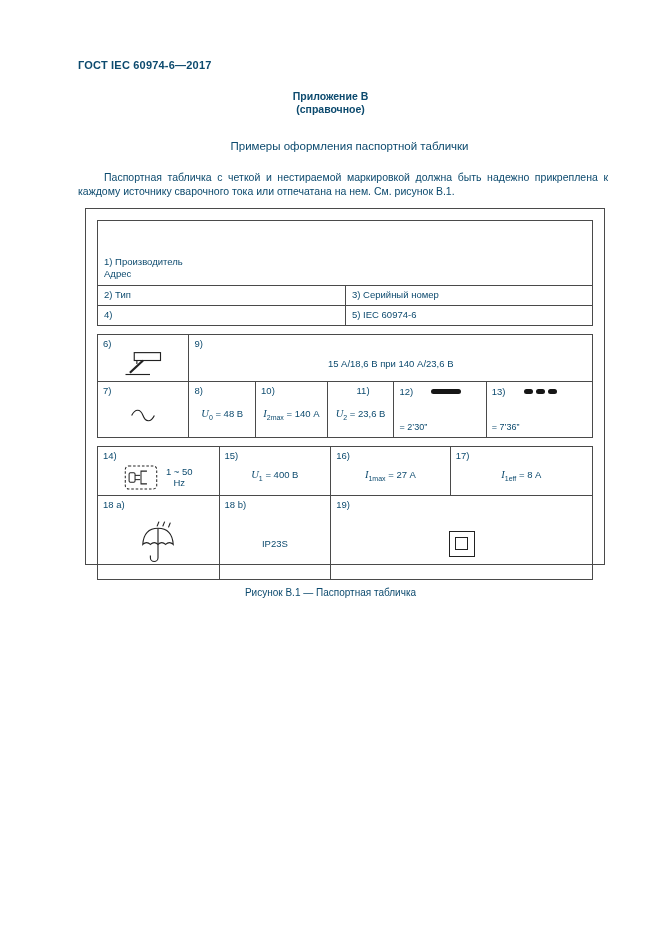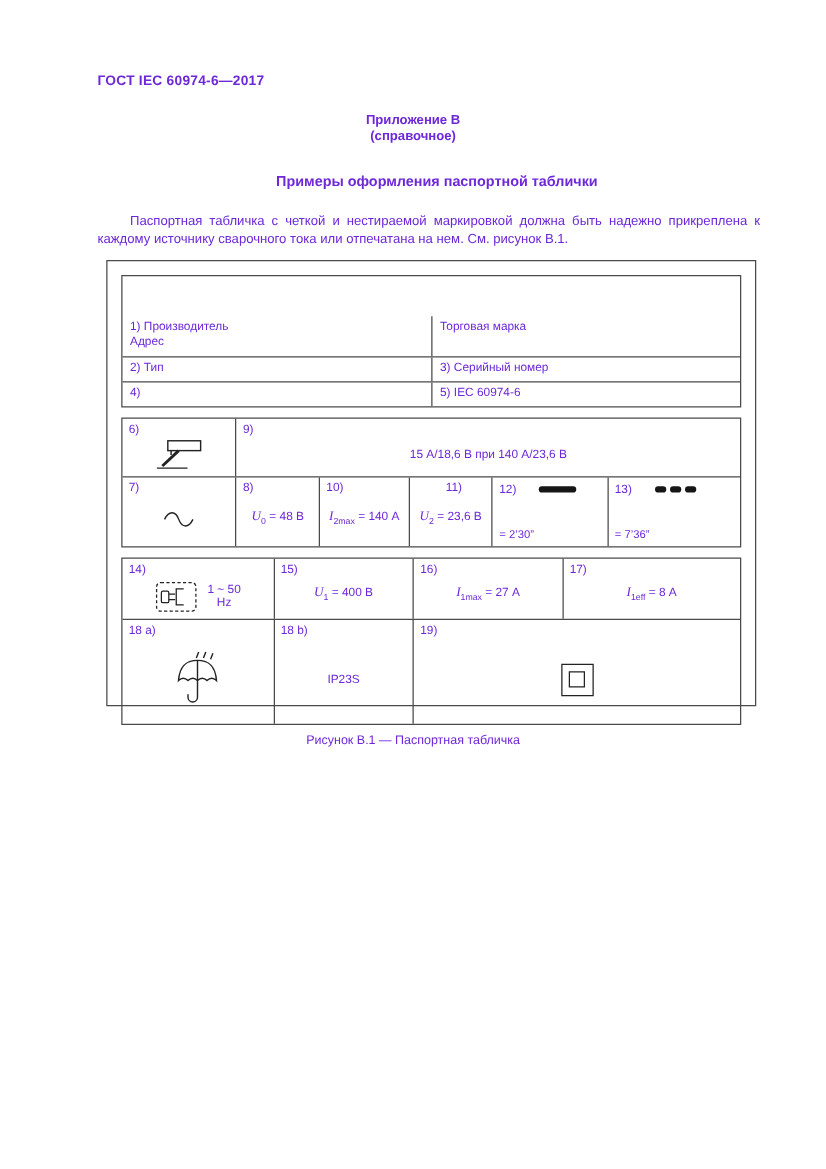--- a/index.html
+++ b/index.html
@@ -1,23 +1,23 @@
 <!DOCTYPE html>
 <html><head>
 <meta charset="utf-8">
 <style>
   * { margin:0; padding:0; box-sizing:border-box; }
   html,body { background:#ffffff; }
   .sheet {
     position:relative; width:661px; height:691px; background:#ffffff;
-    font-family:"Liberation Sans", sans-serif; color:#6d28d9; overflow:hidden;
+    font-family:"Liberation Sans", sans-serif; color:#0c4a6e; overflow:hidden;
   }
   .doc-header { position:absolute; left:78px; top:59px; font-size:11px; font-weight:700; letter-spacing:.2px; }
   .annex { position:absolute; left:0; right:0; top:90px; text-align:center; font-size:10.5px; font-weight:700; line-height:13px; }
-  .page-title { position:absolute; left:0; right:0; top:140px; text-align:center; font-size:11.5px; font-weight:700;margin-left:38px; }
+  .page-title { position:absolute; left:0; right:0; top:140px; text-align:center; font-size:11.5px; font-weight:400;margin-left:38px; }
   .intro { position:absolute; left:78px; width:530px; top:171px; font-size:10.5px; line-height:13.5px; text-align:justify; text-indent:26px; }
   .plate { position:absolute; left:85px; top:208px; width:520px; height:357px; border:1px solid #4a4a4a; padding:11px 11px 10px 11px; background:#fff; }
   .sec { border:1px solid #4a4a4a; }
   .sec + .sec { margin-top:8px; }
   .row { display:flex; }
   .row + .row { border-top:1px solid #4a4a4a; }
   .cell { position:relative; display:flex; flex-direction:column; min-width:0; }
   .cell + .cell { border-left:1px solid #4a4a4a; }
   .cell .txt, .lab, .val, .tval { font-size:9.5px; line-height:12px; }
   .pad { padding:3px 6px; }
@@ -64,23 +64,20 @@
   <p class="intro">Паспортная табличка с четкой и нестираемой маркировкой должна быть надежно прикреплена к каждому источнику сварочного тока или отпечатана на нем. См. рисунок В.1.</p>
 
   <div class="plate">
 
     <div class="sec">
       <div class="row r1">
         <div class="cell half pad">
           <div class="txt">1) Производитель</div>
           <div class="txt">Адрес</div>
         </div>
-        <div class="cell half pad">
-          <div class="txt">Торговая марка</div>
-        </div>
       </div>
       <div class="row r2">
         <div class="cell half pad">
           <div class="txt">2) Тип</div>
         </div>
         <div class="cell half pad">
           <div class="txt">3) Серийный номер</div>
         </div>
       </div>
       <div class="row r3">

